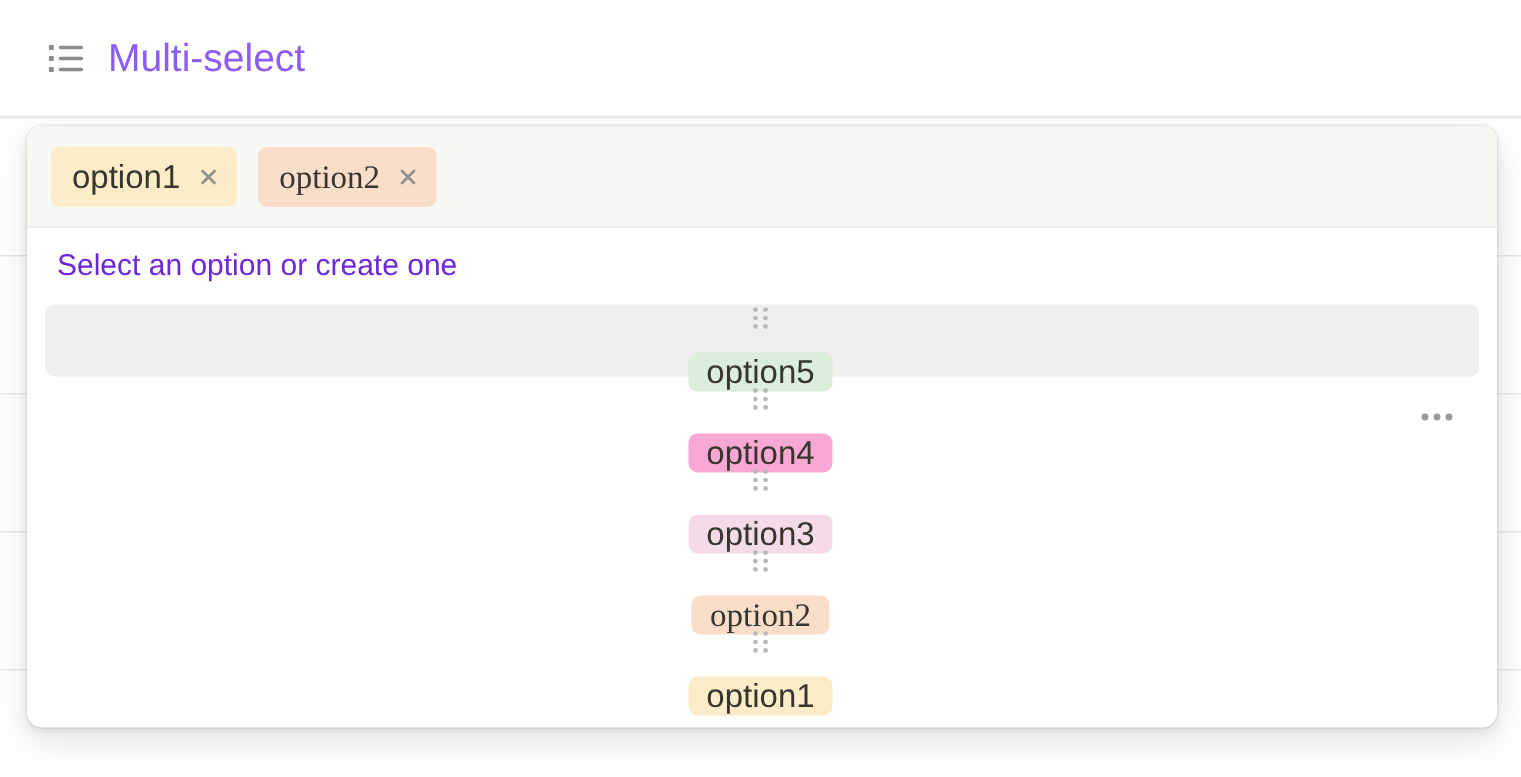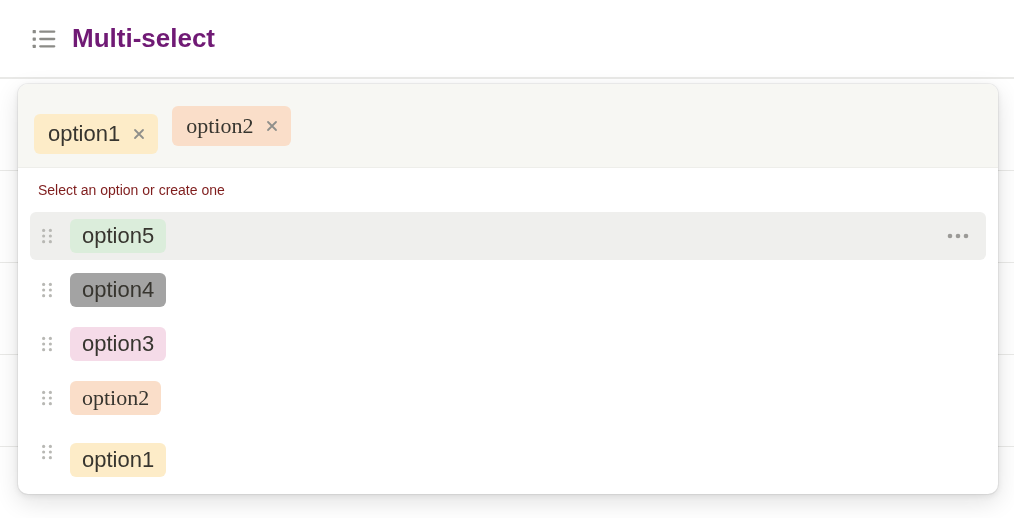--- a/index.html
+++ b/index.html
@@ -31,22 +31,22 @@
       z-index: 1;
     }
     .header-icon {
       width: 28px; height: 28px;
       display:flex; align-items:center; justify-content:center;
       margin-right: 14px;
       color:#8b8b87;
     }
     .header-title {
       font-size: 26px;
-      color:#701a75;
-      font-weight: 700;
+      color:#8b5cf6;
+      font-weight: 400;
     }
     
     .popup {
       position:absolute;
       top: 84px;
       left: 18px;
       width: 980px;
       background:#ffffff;
       border-radius: 10px;
       box-shadow: 0 0 0 1px rgba(15,15,15,0.05), 0 8px 24px rgba(15,15,15,0.12), 0 2px 6px rgba(15,15,15,0.08);
@@ -80,33 +80,34 @@
     .chip-remove {
       width: 22px; height:22px;
       display:flex; align-items:center; justify-content:center;
       border-radius:4px;
       color:#8f8f8b;
       cursor:pointer;
     }
     .chip-remove svg { display:block; }
     .helper {
       padding: 14px 20px 10px 20px;
-      font-size: 14px;
-      color:#7f1d1d;
+      font-size: 20px;
+      color:#6d28d9;
     }
     .options-area { padding: 4px 12px 4px 12px; }
     .option-row {
       display:flex;
       align-items:center;
       height: 48px;
       border-radius:6px;
       padding: 0 10px 0 8px;
       gap: 14px;
       cursor:pointer;
       margin-bottom: 6px;
+      flex-direction: column;
     }
     .option-row.highlight { background:#efefed; }
     .drag-handle {
       width: 18px;
       display:flex; align-items:center; justify-content:center;
       color:#b8b8b4;
     }
     .option-pill {
       display:inline-flex;
       align-items:center;
@@ -118,24 +119,24 @@
     }
     .more-btn {
       margin-left:auto;
       width: 36px; height: 28px;
       display:flex; align-items:center; justify-content:center;
       border-radius:4px;
       color:#9b9a97;
       cursor:pointer;
     }
     
-    .c-yellow { background:#fdecc8;margin-top:16px; }
+    .c-yellow { background:#fdecc8; }
     .c-orange { background:#fadec9;font-family:Liberation Serif, serif; }
     .c-green  { background:#dbeddb; }
-    .c-gray   { background:#a3a3a3; }
+    .c-gray   { background:#f9a8d4; }
     .c-pink   { background:#f5dbe8;text-align:center; }
   </style>
 </head>
 <body>
 
 <div class="page">
   <div class="bg-rows">
     <div class="row-line" style="top:78px"></div>
     <div class="row-line" style="top:170px"></div>
     <div class="row-line" style="top:262px"></div>

